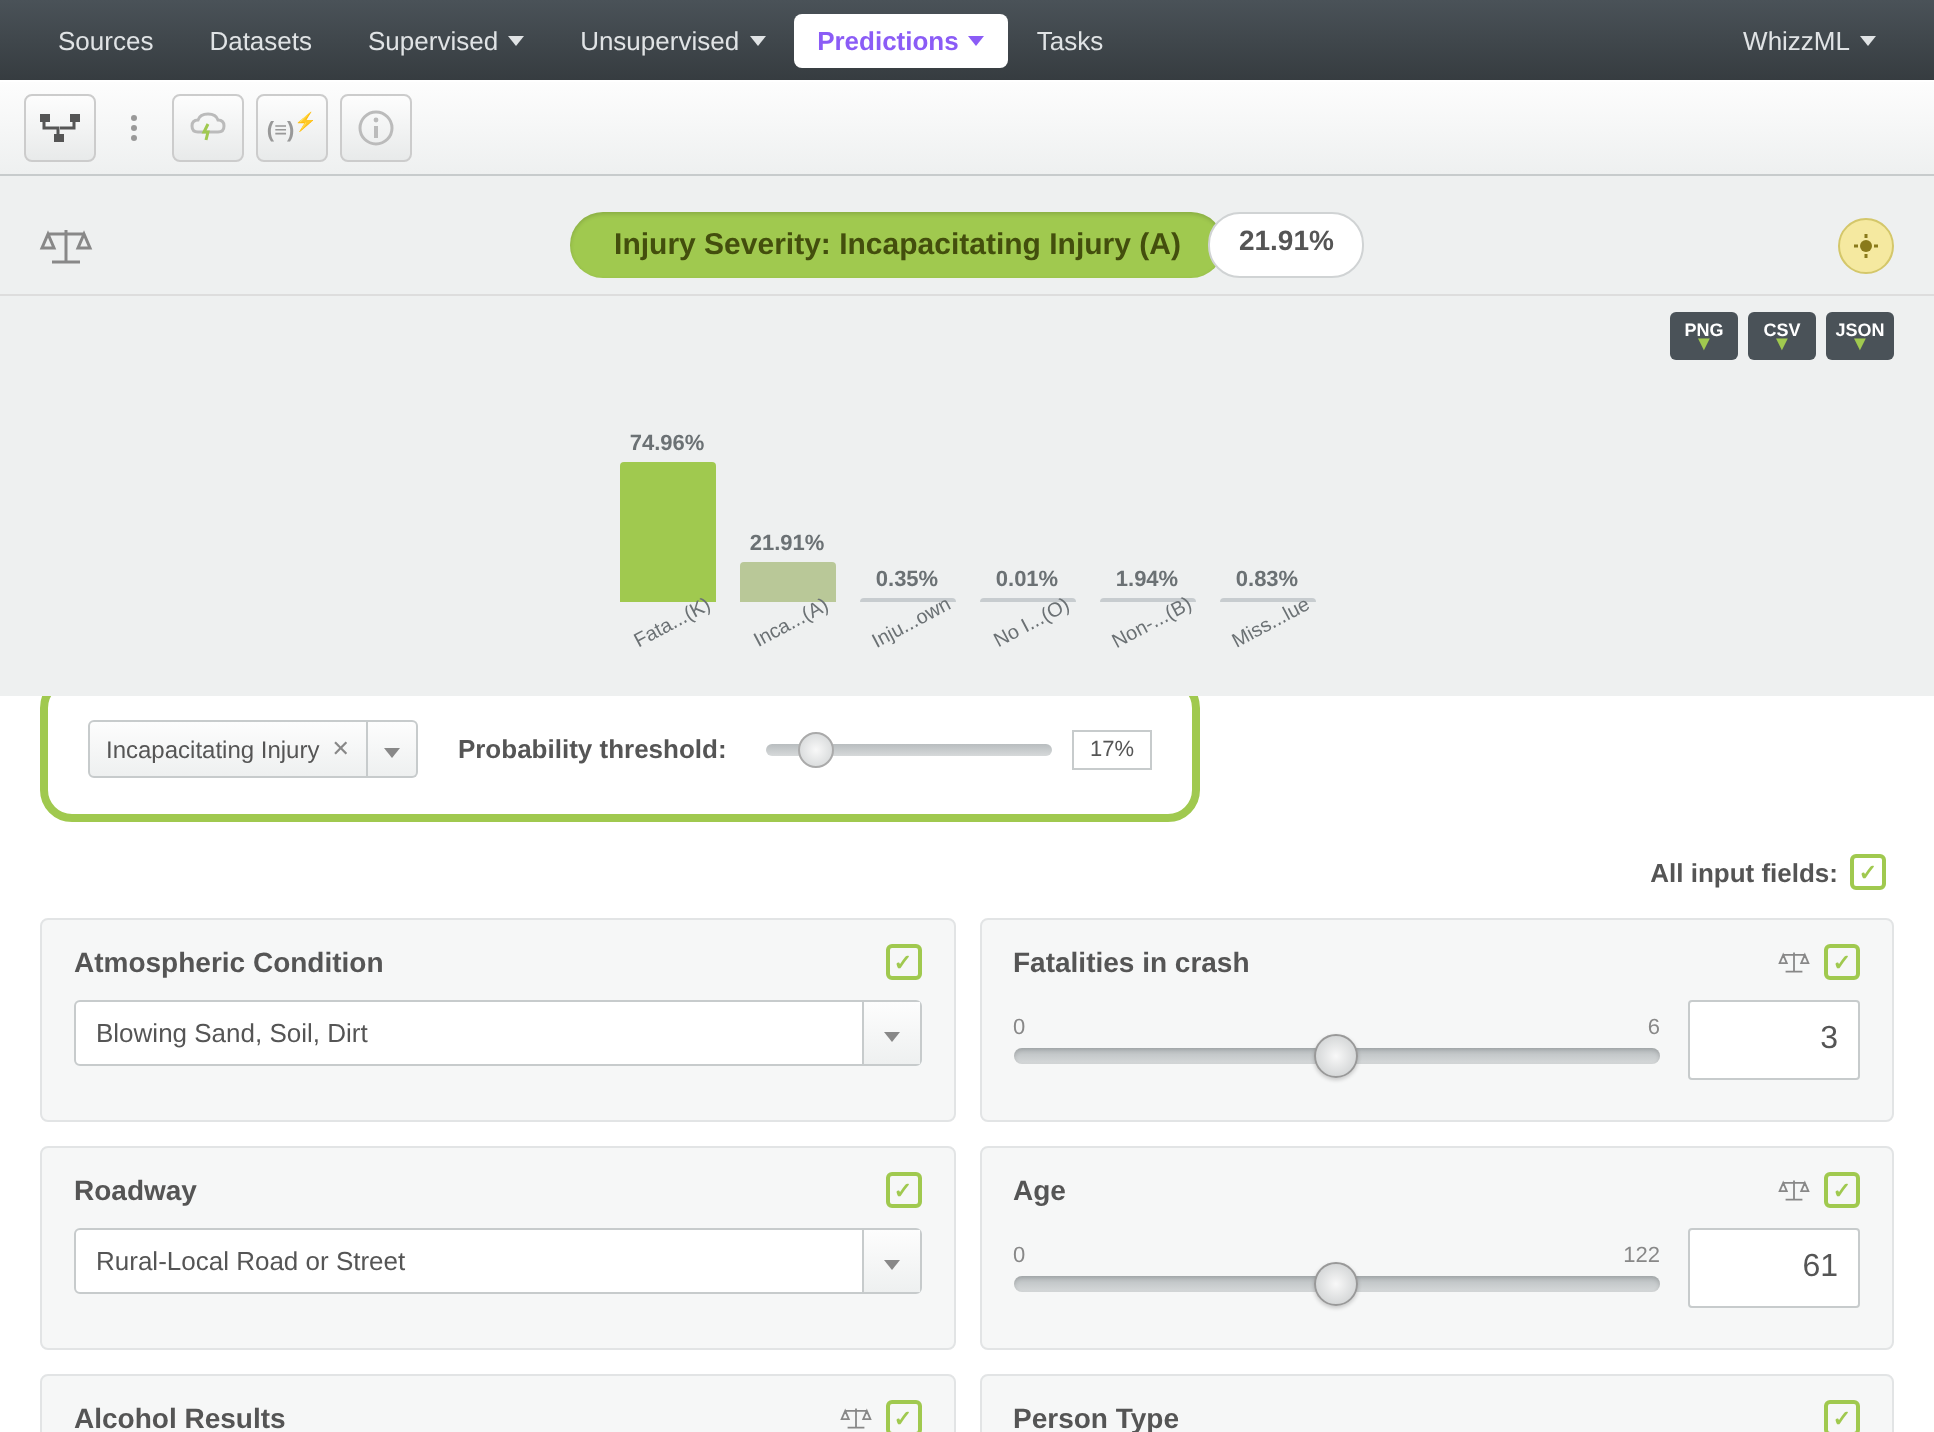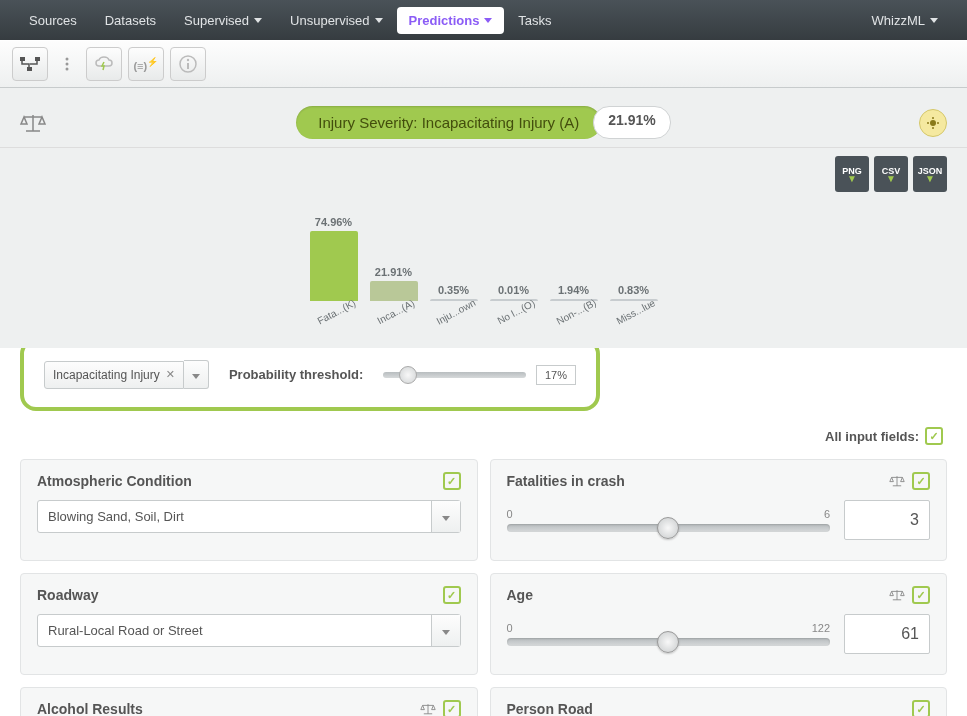--- a/index.html
+++ b/index.html
@@ -16,39 +16,39 @@
 .titlebar { background: linear-gradient(#fdfdfd, #eef0f0); border-top: 1px solid #fff; border-bottom: 1px solid #c7cbcc; height: 48px; display: flex; align-items: center; padding: 0 12px; gap: 10px; }
 .title-icon-btn { width: 36px; height: 34px; border: 1px solid #ccc; border-radius: 4px; background: linear-gradient(#fdfdfd, #e8eaea); display: flex; align-items: center; justify-content: center; cursor: pointer; color: #666; }
 .title-text { flex: 1; text-align: center; font-size: 16px; font-weight: 600; color: #5a6063; display: flex; align-items: center; justify-content: center; gap: 10px; }
 .title-box-icon { width: 28px; height: 22px; border: 2px solid #b8bdbf; border-radius: 3px; display: inline-flex; align-items: center; justify-content: center; color: #b8bdbf; }
 .title-right { display: flex; gap: 6px; }
 
 
 .pred-header { background: #eef0f0; padding: 18px 0 8px 0; display: flex; align-items: center; border-bottom: 1px solid #ddd; position: relative; }
 .scale-left { width: 30px; height: 22px; margin-left: 18px; color: #888; }
 .pred-pill-wrap { flex: 1; display: flex; justify-content: center; }
-.pred-pill { background: #a0c94f; border-radius: 20px; padding: 8px 22px; color: #434e0d; font-weight: 400; font-size: 15px; display: flex; align-items: center; box-shadow: inset 0 1px 2px rgba(0,0,0,0.15); }
+.pred-pill { background: #a0c94f; border-radius: 20px; padding: 8px 22px; color: #434e0d; font-weight: 700; font-size: 15px; display: flex; align-items: center; box-shadow: inset 0 1px 2px rgba(0,0,0,0.15); }
 .pred-pct { background: #fff; border: 1px solid #d0d3d4; border-radius: 16px; padding: 5px 14px; font-weight: 700; color: #555; font-size: 14px; margin-left: -8px; }
 .sun-btn { width: 28px; height: 28px; background: #f5e9a0; border: 1px solid #d4c76a; border-radius: 50%; margin-right: 20px; display: flex; align-items: center; justify-content: center; cursor: pointer; color: #8a7a1a; }
 
 
 .chart-area { background: #eef0f0; padding: 10px 20px 30px 20px; position: relative; }
 .export-btns { position: absolute; right: 20px; top: 8px; display: flex; gap: 5px; }
-.export-btn { width: 34px; height: 36px; background: #4a5258; color: #fff; border-radius: 3px; font-size: 9px; font-weight: 700; display: flex; flex-direction: column; align-items: center; justify-content: center; cursor: pointer; }
+.export-btn { width: 34px; height: 24px; background: #4a5258; color: #fff; border-radius: 3px; font-size: 9px; font-weight: 700; display: flex; flex-direction: column; align-items: center; justify-content: center; cursor: pointer; }
 .export-btn .arrow-down { color: #a0c94f; font-size: 10px; line-height: 6px; }
 .bars { display: flex; align-items: flex-end; justify-content: center; height: 130px; margin-top: 30px; }
 .bar-col { display: flex; flex-direction: column; align-items: center; width: 60px; }
 .bar-val { font-size: 11px; font-weight: 700; color: #6b7174; margin-bottom: 3px; }
 .bar-rect { width: 48px; border-radius: 2px 2px 0 0; }
 .bar-label { font-size: 10px; color: #6b7174; margin-top: 6px; transform: rotate(-28deg); transform-origin: top; white-space: nowrap; }
 
 
 .thresh-wrap { padding: 0 20px 10px 20px; background: #fff; }
 .thresh-box { border: 4px solid #a0c94f; border-radius: 16px; padding: 18px 20px; display: flex; align-items: center; gap: 20px; margin-top: -10px; background: #fff; max-width: 580px; }
-.thresh-select { display: flex; align-items: center; }
+.thresh-select { display: flex; }
 .thresh-select-main { border: 1px solid #c7cbcc; background: linear-gradient(#fdfdfd, #eef0f0); border-radius: 3px 0 0 3px; padding: 6px 8px; font-size: 12px; color: #555; display: flex; align-items: center; gap: 6px; }
 .thresh-select-caret { border: 1px solid #c7cbcc; border-left: none; background: linear-gradient(#fdfdfd, #eef0f0); border-radius: 0 3px 3px 0; padding: 6px 8px; cursor: pointer; }
 .thresh-close { color: #888; font-size: 11px; cursor: pointer; }
 .thresh-label { font-weight: 700; color: #555; font-size: 13px; }
 .thresh-slider { flex: 1; display: flex; align-items: center; gap: 10px; }
 .slider-track { flex: 1; height: 6px; background: linear-gradient(#b8bdbf, #d6d9da); border-radius: 3px; position: relative; }
 .slider-thumb { position: absolute; top: 50%; width: 18px; height: 18px; background: radial-gradient(#f8f8f8, #d0d3d4); border: 1px solid #aaa; border-radius: 50%; transform: translate(-50%, -50%); cursor: pointer; }
 .thresh-pct-box { border: 1px solid #c7cbcc; padding: 3px 8px; font-size: 11px; color: #555; }
 .all-fields { text-align: center; padding: 6px 24px 14px; font-weight: 700; color: #555; font-size: 13px; display: flex; justify-content: flex-end; align-items: center; gap: 6px; background: #fff; margin-left: 22px; }
 .green-check { width: 18px; height: 18px; border: 2px solid #a0c94f; border-radius: 3px; display: inline-flex; align-items: center; justify-content: center; color: #a0c94f; font-size: 11px; font-weight: 900; cursor: pointer; }
@@ -304,20 +304,20 @@
       <div class="field-icons">
         <svg class="scale-icon-sm" viewBox="0 0 30 22">
             <path d="M15 3 L15 19 M8 19 L22 19 M6 5 L24 5 M6 5 L3 12 L9 12 Z M24 5 L21 12 L27 12 Z" stroke="#888" stroke-width="1.5" fill="none"></path>
           </svg>
         <span class="green-check">✓</span>
       </div>
     </div>
     </div>
     <div class="field-panel">
       <div class="field-header">
-      <div class="field-title">Person Road</div>
+      <div class="field-title">Person Type</div>
       <div class="field-icons">
 
         <span class="green-check">✓</span>
       </div>
     </div>
     </div>
   </div>
 
 </body></html>

